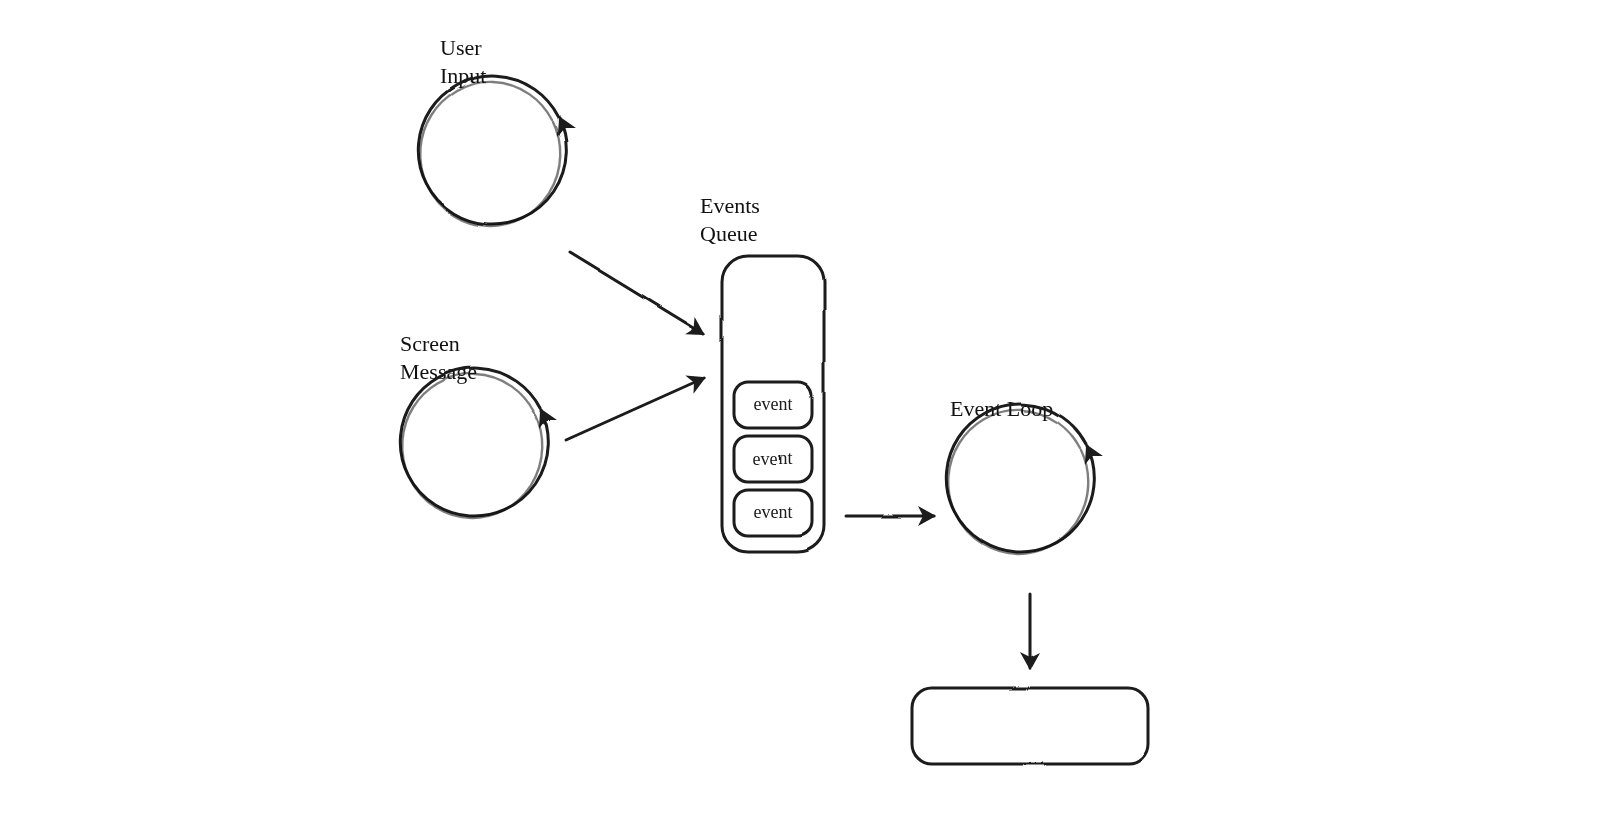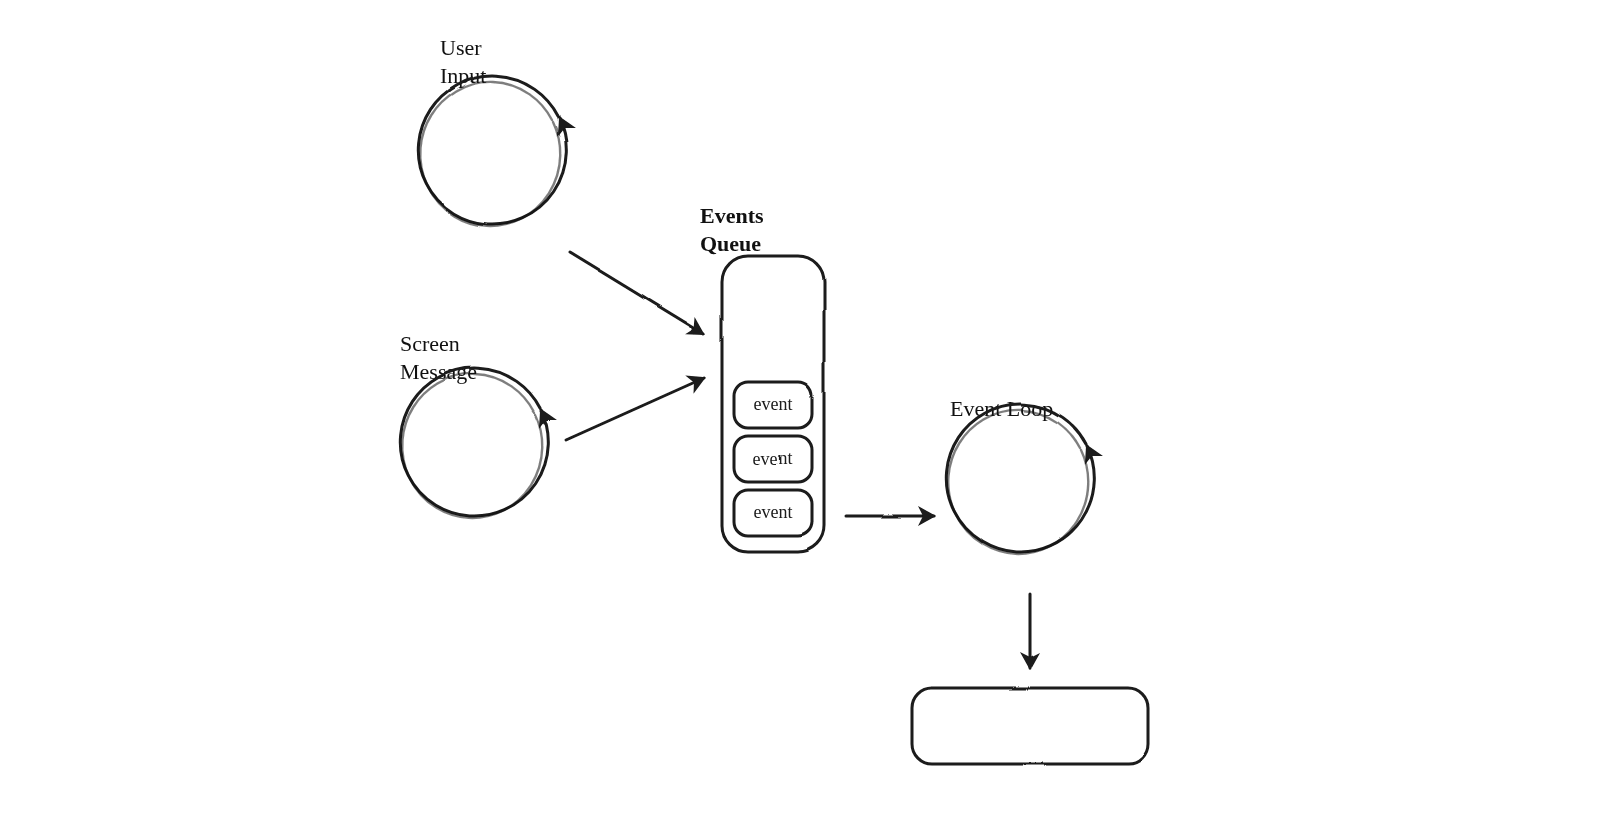--- a/index.html
+++ b/index.html
@@ -51,21 +51,21 @@
 <body>
 
 <div class="stage">
 
   <div class="label" style="left:440px; top:34px; width:130px;">User
 Input</div>
 
   <div class="label" style="left:400px; top:330px; width:160px;">Screen
 Message</div>
 
-  <div class="label" style="left:700px; top:202px; width:140px;font-weight:bold;">Events
+  <div class="label" style="left:700px; top:192px; width:140px;">Events
 Queue</div>
 
   <div class="label" style="left:950px; top:395px; width:160px;">Event Loop</div>
 
   <div class="label" style="left:970px; top:714px; width:120px;">Screen</div>
 
   <svg class="layer" viewBox="0 0 1600 840">
     <defs>
       <marker id="ah" viewBox="0 0 12 12" refX="9" refY="6" markerWidth="8" markerHeight="8" orient="auto-start-reverse">
         <path d="M1,1 L10,6 L1,11 L3.5,6 Z" fill="#1a1a1a"></path>

